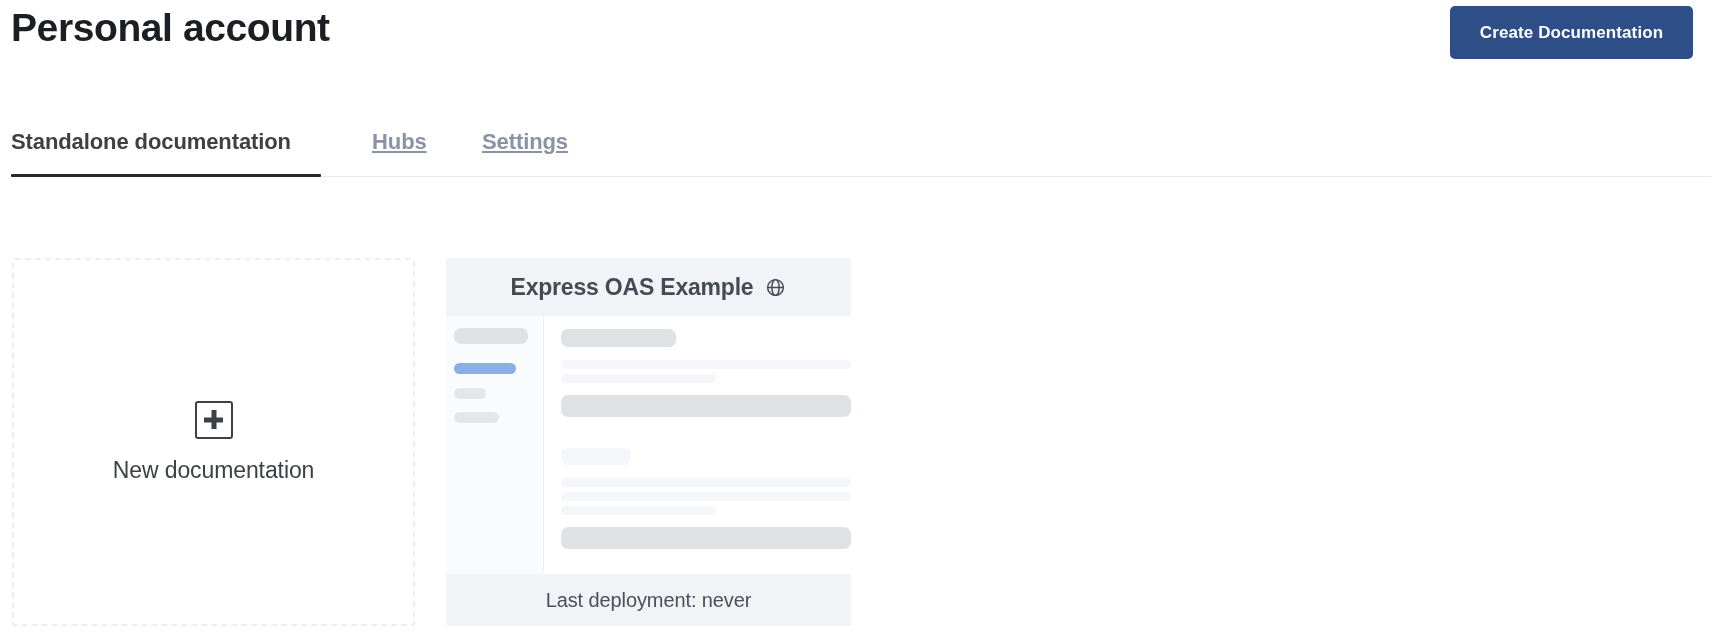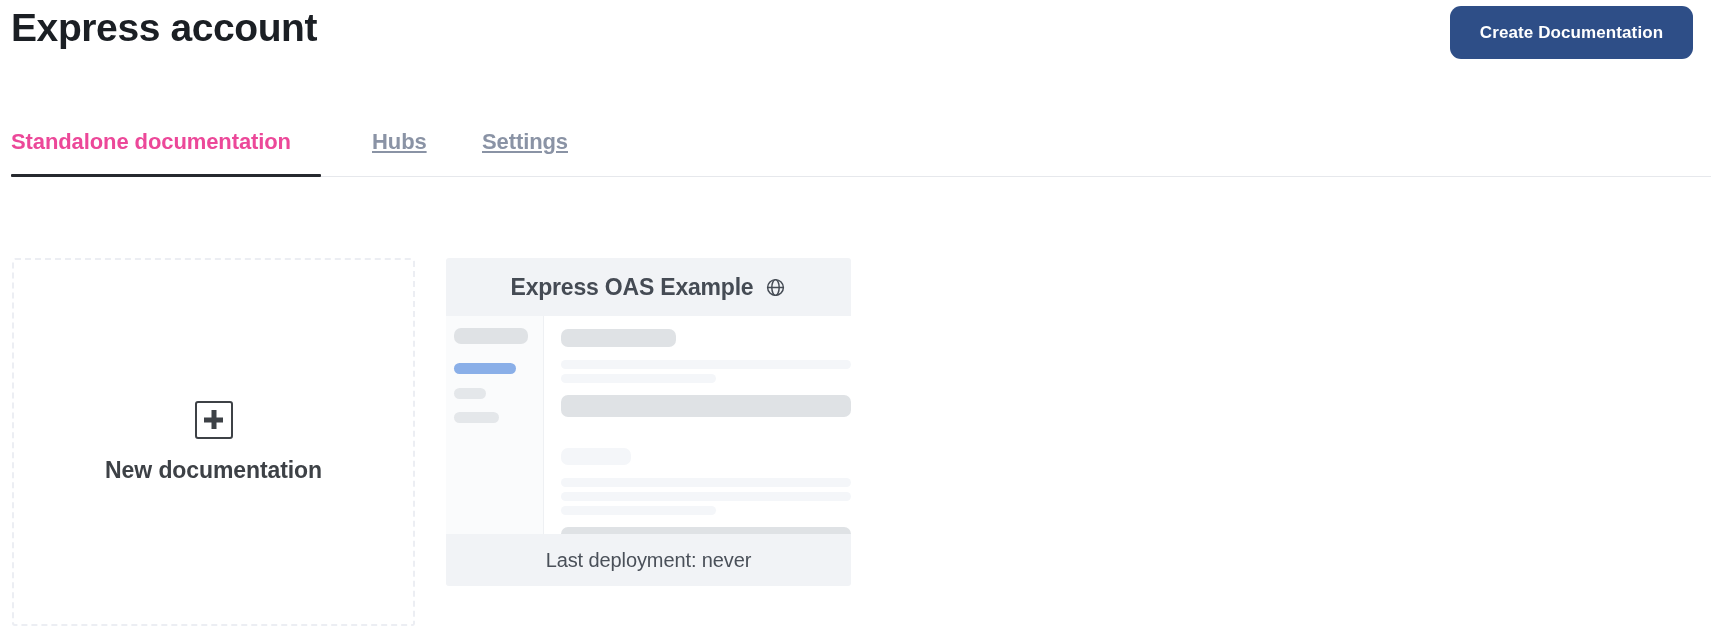--- a/index.html
+++ b/index.html
@@ -37,21 +37,21 @@
   }
   .create-btn {
     position: absolute;
     left: 1450px;
     top: 6px;
     width: 243px;
     height: 53px;
     background: #2e4e87;
     color: #ffffff;
     border: none;
-    border-radius: 11px;
+    border-radius: 5px;
     font-family: "Liberation Sans", sans-serif;
     font-size: 17px;
     font-weight: 700;
     letter-spacing: 0.1px;
     cursor: pointer;
     display: flex;
     align-items: center;
     justify-content: center;
     padding: 0;
   }
@@ -80,21 +80,21 @@
     font-weight: 700;
     letter-spacing: -0.1px;
     white-space: nowrap;
     cursor: pointer;
     background: none;
     border: none;
     padding: 0;
     font-family: "Liberation Sans", sans-serif;
     display: block;
   }
-  .tab.active { color: #ec4899; }
+  .tab.active { color: #404040; }
   .tab.inactive { color: #8a93a5; text-decoration: underline; }
   .tab-underline {
     position: absolute;
     left: 11px;
     top: 66px;
     width: 310px;
     height: 3px;
     background: #26292e;
     border-radius: 1px;
   }
@@ -149,30 +149,29 @@
   .plus-box::after {
     top: 50%; left: 7px;
     height: 5px; width: 19px;
     transform: translateY(-50%);
   }
   .new-doc-label {
     font-size: 23px;
     color: #3d4146;
     letter-spacing: -0.1px;
     white-space: nowrap;
-    font-weight: bold;
   }
 
   
   .doc-card {
     position: absolute;
     left: 446px;
     top: 0;
     width: 405px;
-    height: 328px;
+    height: 368px;
     background: #ffffff;
     border-radius: 3px;
     overflow: hidden;
     cursor: pointer;
   }
   .doc-card-header {
     position: absolute;
     left: 0; top: 0;
     width: 405px;
     height: 58px;
@@ -242,21 +241,21 @@
     letter-spacing: -0.1px;
     white-space: nowrap;
   }
 </style>
 </head>
 <body>
 
 <div class="page">
 
   <div class="header">
-    <div class="page-title">Express account</div>
+    <div class="page-title">Personal account</div>
     <button class="create-btn">Create Documentation</button>
   </div>
 
   <div class="tabbar">
     <div class="tabbar-rule"></div>
 
     <button class="tab active" id="tab-0">Standalone documentation</button>
     <button class="tab inactive" id="tab-1">Hubs</button>
     <button class="tab inactive" id="tab-2">Settings</button>
 

